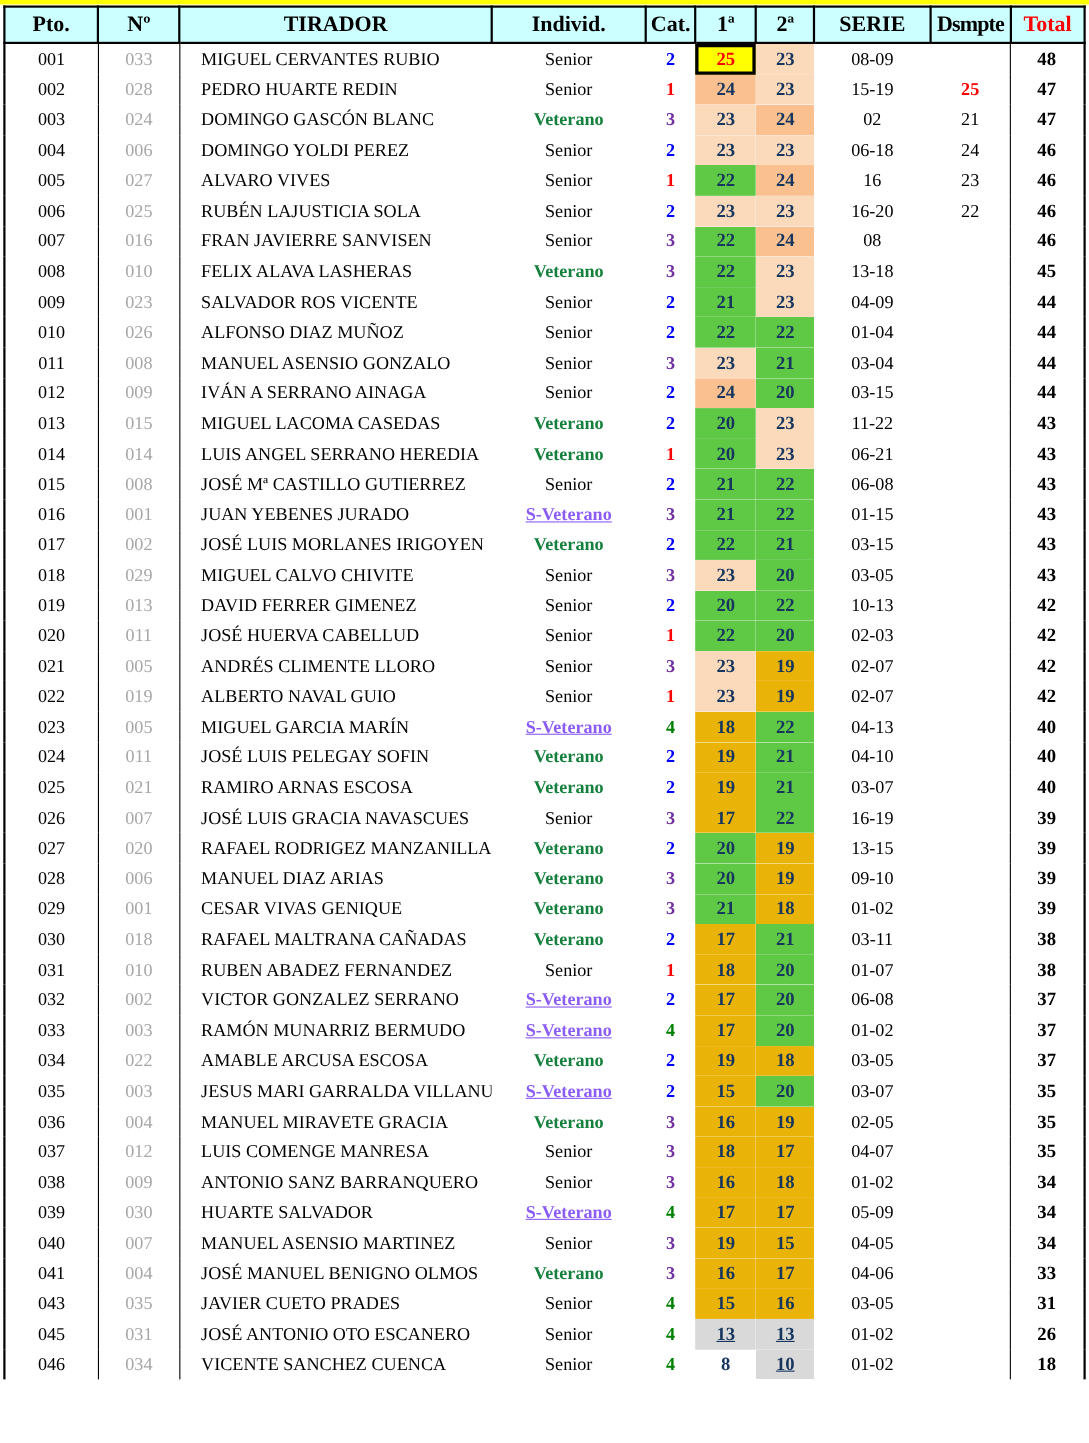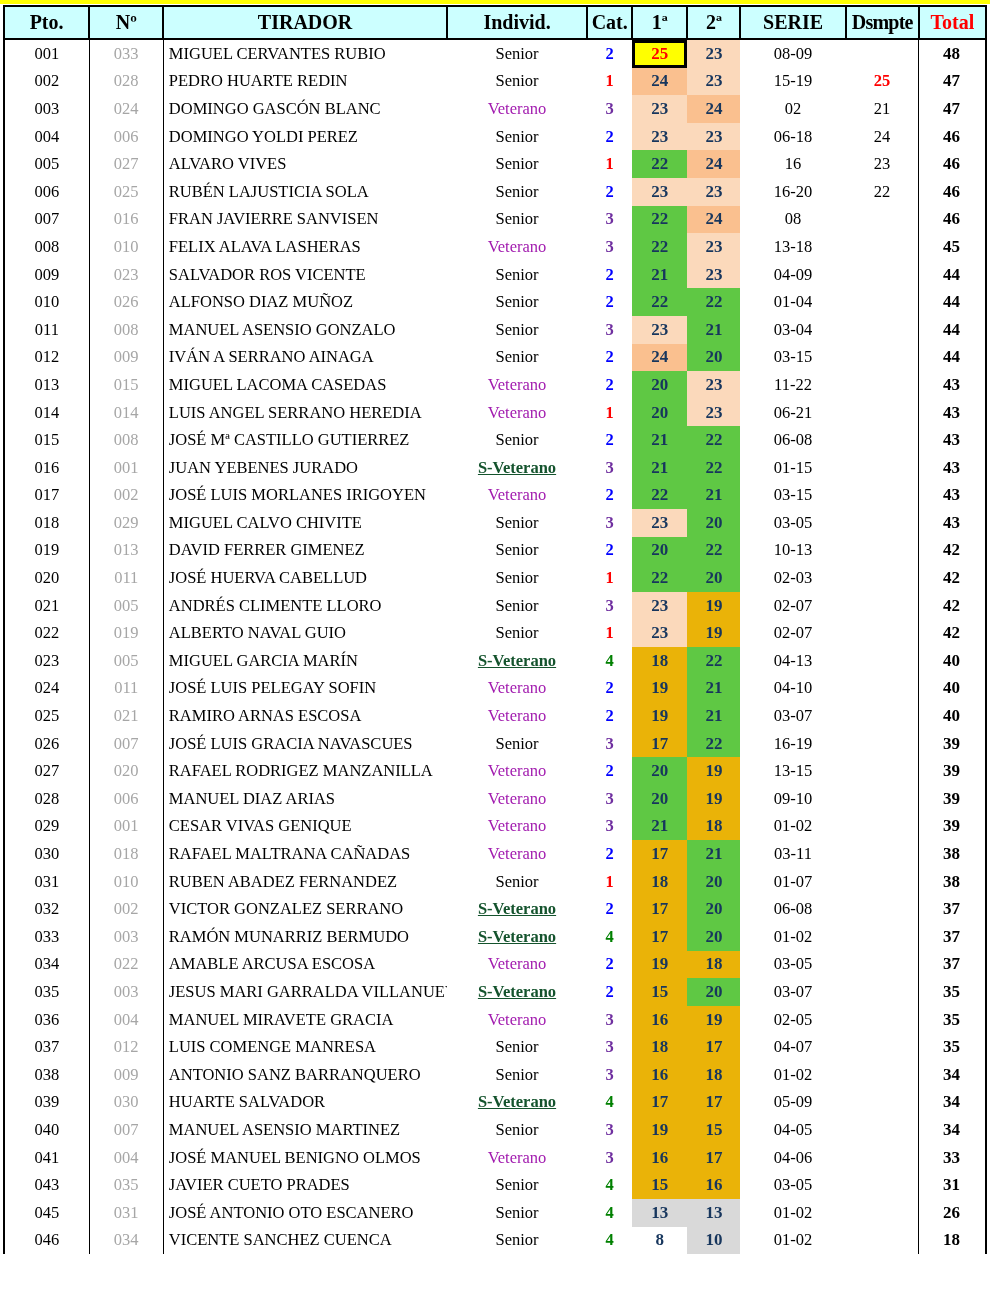--- a/index.html
+++ b/index.html
@@ -21,35 +21,35 @@
     font-family:"Liberation Serif","DejaVu Serif",serif;
   }
   th.th-dsmpte{letter-spacing:-0.8px;}
   th.th-total{color:#FF0000;}
   td{
     padding:0;height:27.6px;text-align:center;vertical-align:middle;
     font-size:16.5px;color:#000;white-space:nowrap;overflow:hidden;
   }
   td.c-pto{border-right:1.5px solid #000;}
   td.c-num{border-right:1.5px solid #000;color:#A6A6A6;}
-  td.c-name{text-align:left;padding-left:5px;font-size:16.5px;}
+  td.c-name{text-align:left;padding-left:19px;font-size:16.5px;}
   td.c-score{font-weight:bold;color:#17365D;font-size:17px;}
   td.c-serie{}
   td.c-dsm{border-right:1px solid #000;}
   td.c-total{font-weight:bold;text-align:right;padding-right:25px;font-size:17px;}
   .bg-yellow{background:#FFFF00;}
   .bg-orange{background:#FAC08F;}
   .bg-peach{background:#FBD9BB;}
   .bg-green{background:#5FC844;}
   .bg-blue{background:#eab308;}
-  .bg-gray{background:#D9D9D9;}
+  .bg-gray{background:#D9D9D9;text-decoration:underline;}
   .bg-white{background:transparent;}
   .sel{box-shadow:inset 0 0 0 3px #000;color:#FF0000 !important;}
-  .ind-veterano{color:#a21caf;font-weight:normal;}
-  .ind-sveterano{color:#14532d;font-weight:bold;text-decoration:underline;}
+  .ind-veterano{color:#15803d;font-weight:bold;}
+  .ind-sveterano{color:#8b5cf6;font-weight:bold;text-decoration:underline;}
   .cat-1{color:#FF0000;font-weight:bold;}
   .cat-2{color:#0000FF;font-weight:bold;}
   .cat-3{color:#7030A0;font-weight:bold;}
   .cat-4{color:#008000;font-weight:bold;}
   .dsm-red{color:#FF0000;font-weight:bold;}
 </style>
 </head>
 <body>
 
 <div class="sheet">

